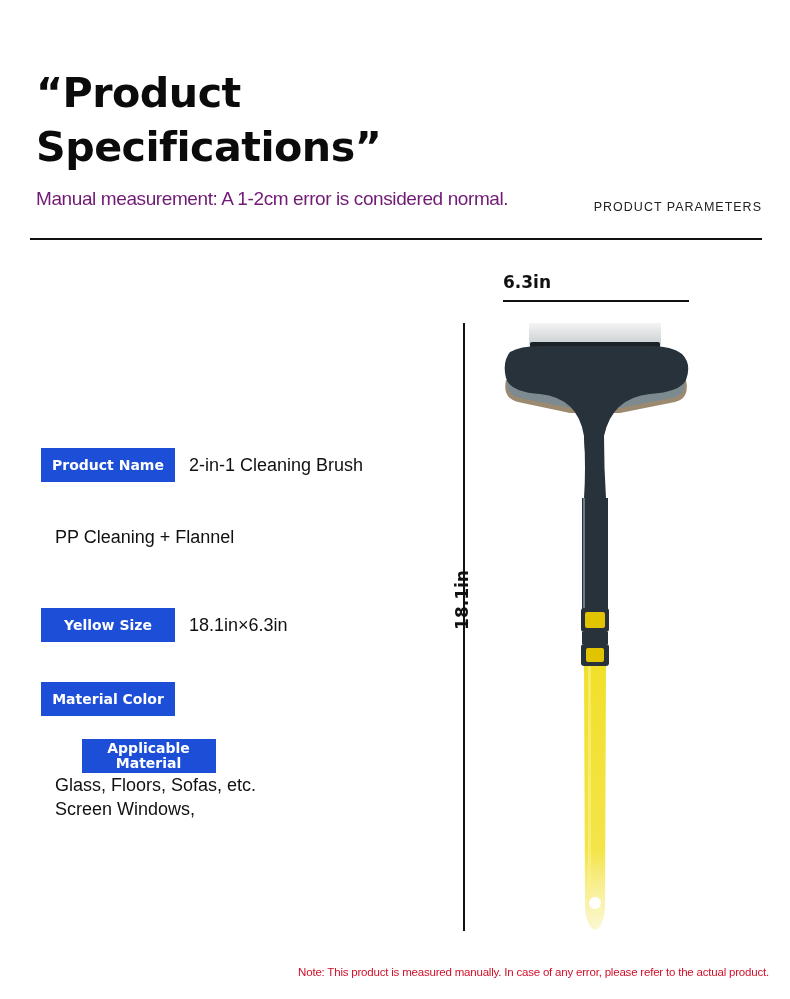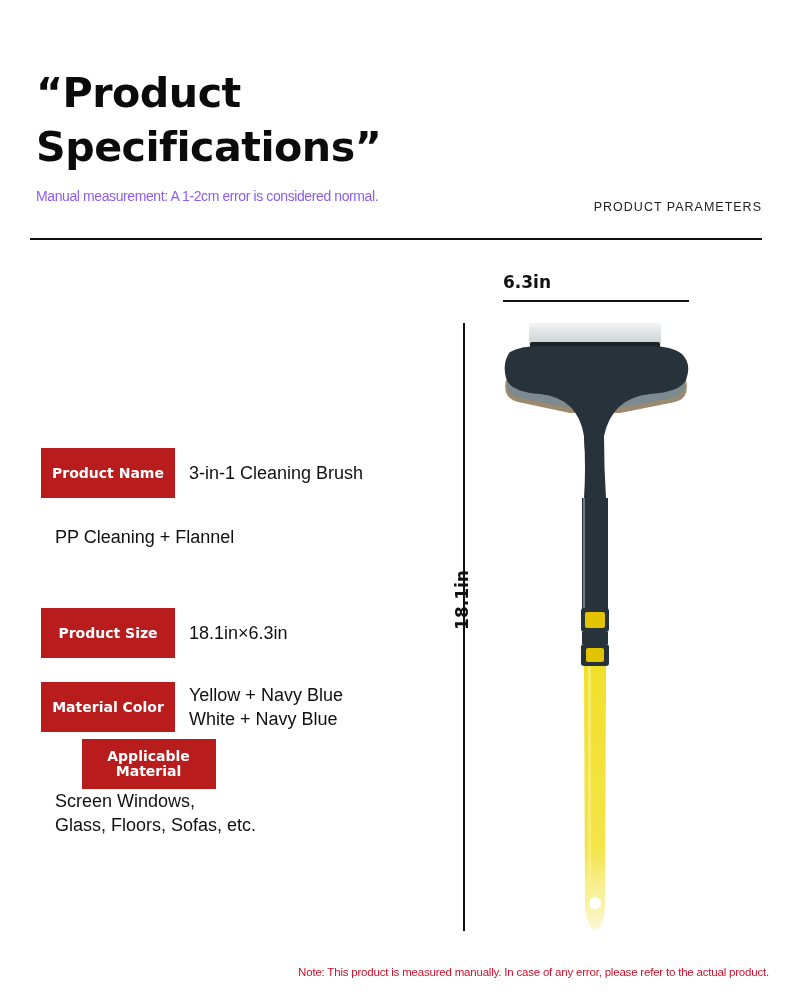--- a/index.html
+++ b/index.html
@@ -1,23 +1,23 @@
 <!DOCTYPE html>
 <html><head>
 <meta charset="utf-8">
 <style>
   html,body{margin:0;padding:0;background:#ffffff;}
   body{width:790px;height:999px;position:relative;overflow:hidden;font-family:"Liberation Sans",sans-serif;color:#111;}
   .title{position:absolute;left:36px;top:66px;font-family:"DejaVu Sans",sans-serif;font-weight:900;font-size:40px;line-height:54px;letter-spacing:-0.5px;color:#0b0b0b;margin:0;transform:scaleX(1.03);transform-origin:left;}
   .title span{display:block;}
-  .subtitle{position:absolute;left:36px;top:188px;font-size:14px;color:#8b5cf6;letter-spacing:-0.4px;}
+  .subtitle{position:absolute;left:36px;top:188px;font-size:19px;color:#701a75;letter-spacing:-0.4px;}
   .params{position:absolute;right:28px;top:200px;font-size:12.5px;letter-spacing:1px;color:#222;}
   .divider{position:absolute;left:30px;top:238px;width:732px;height:1.5px;background:#111;}
   .row{position:absolute;left:41px;display:flex;align-items:center;}
-  .badge{width:134px;height:50px;background:#b91c1c;color:#fff;font-family:"DejaVu Sans",sans-serif;font-weight:900;font-size:14px;display:flex;align-items:center;justify-content:center;text-align:center;line-height:15px;flex-shrink:0;}
+  .badge{width:134px;height:34px;background:#1d4ed8;color:#fff;font-family:"DejaVu Sans",sans-serif;font-weight:900;font-size:14px;display:flex;align-items:center;justify-content:center;text-align:center;line-height:15px;flex-shrink:0;}
   .badge.small{font-size:12.5px;letter-spacing:-0.3px;}
   .val{margin-left:14px;font-size:18px;line-height:24px;color:#111;}
   .val span{display:block;}
   .vline{position:absolute;left:463px;top:323px;width:1.5px;height:608px;background:#111;}
   .vlabel{position:absolute;left:427px;top:590px;font-family:"DejaVu Sans",sans-serif;font-weight:900;font-size:17px;transform:rotate(-90deg);transform-origin:center;width:70px;text-align:center;}
   .hlabel{position:absolute;left:503px;top:272px;width:186px;text-align:left;font-family:"DejaVu Sans",sans-serif;font-weight:900;font-size:17px;}
   .hline{position:absolute;left:503px;top:300px;width:186px;height:1.5px;background:#111;}
   .brush{position:absolute;left:500px;top:318px;width:200px;height:620px;}
   .note{position:absolute;right:21px;top:958px;font-size:11.5px;color:#d0102a;letter-spacing:-0.2px;margin-top:8px;}
 </style>
@@ -29,55 +29,51 @@
   <span>Specifications”</span>
 </h1>
 
 <div class="subtitle">Manual measurement: A 1-2cm error is considered normal.</div>
 <div class="params">PRODUCT PARAMETERS</div>
 <div class="divider"></div>
 
 <div class="row" style="top:448px;">
   <div class="badge">Product Name</div>
   <div class="val">
-    <span>3-in-1 Cleaning Brush</span>
+    <span>2-in-1 Cleaning Brush</span>
   </div>
 </div>
 
 <div class="row" style="top:525px;">
   <div class="val">
     <span>PP Cleaning + Flannel</span>
   </div>
 </div>
 
 <div class="row" style="top:608px;">
-  <div class="badge">Product Size</div>
+  <div class="badge">Yellow Size</div>
   <div class="val">
     <span>18.1in×6.3in</span>
   </div>
 </div>
 
 <div class="row" style="top:682px;">
   <div class="badge">Material Color</div>
-  <div class="val">
-    <span>Yellow + Navy Blue</span>
-    <span>White + Navy Blue</span>
-  </div>
 </div>
 
 <div class="row" style="top:739px;flex-direction:column;">
   <div class="badge">
     <div>
       <span style="display:block">Applicable</span>
       <span style="display:block">Material</span>
     </div>
   </div>
   <div class="val">
+    <span>Glass, Floors, Sofas, etc.</span>
     <span>Screen Windows,</span>
-    <span>Glass, Floors, Sofas, etc.</span>
   </div>
 </div>
 
 <div class="hlabel">6.3in</div>
 <div class="hline"></div>
 
 <div class="vline"></div>
 <div class="vlabel">18.1in</div>
 
 <svg class="brush" viewBox="0 0 200 620" xmlns="http://www.w3.org/2000/svg">

